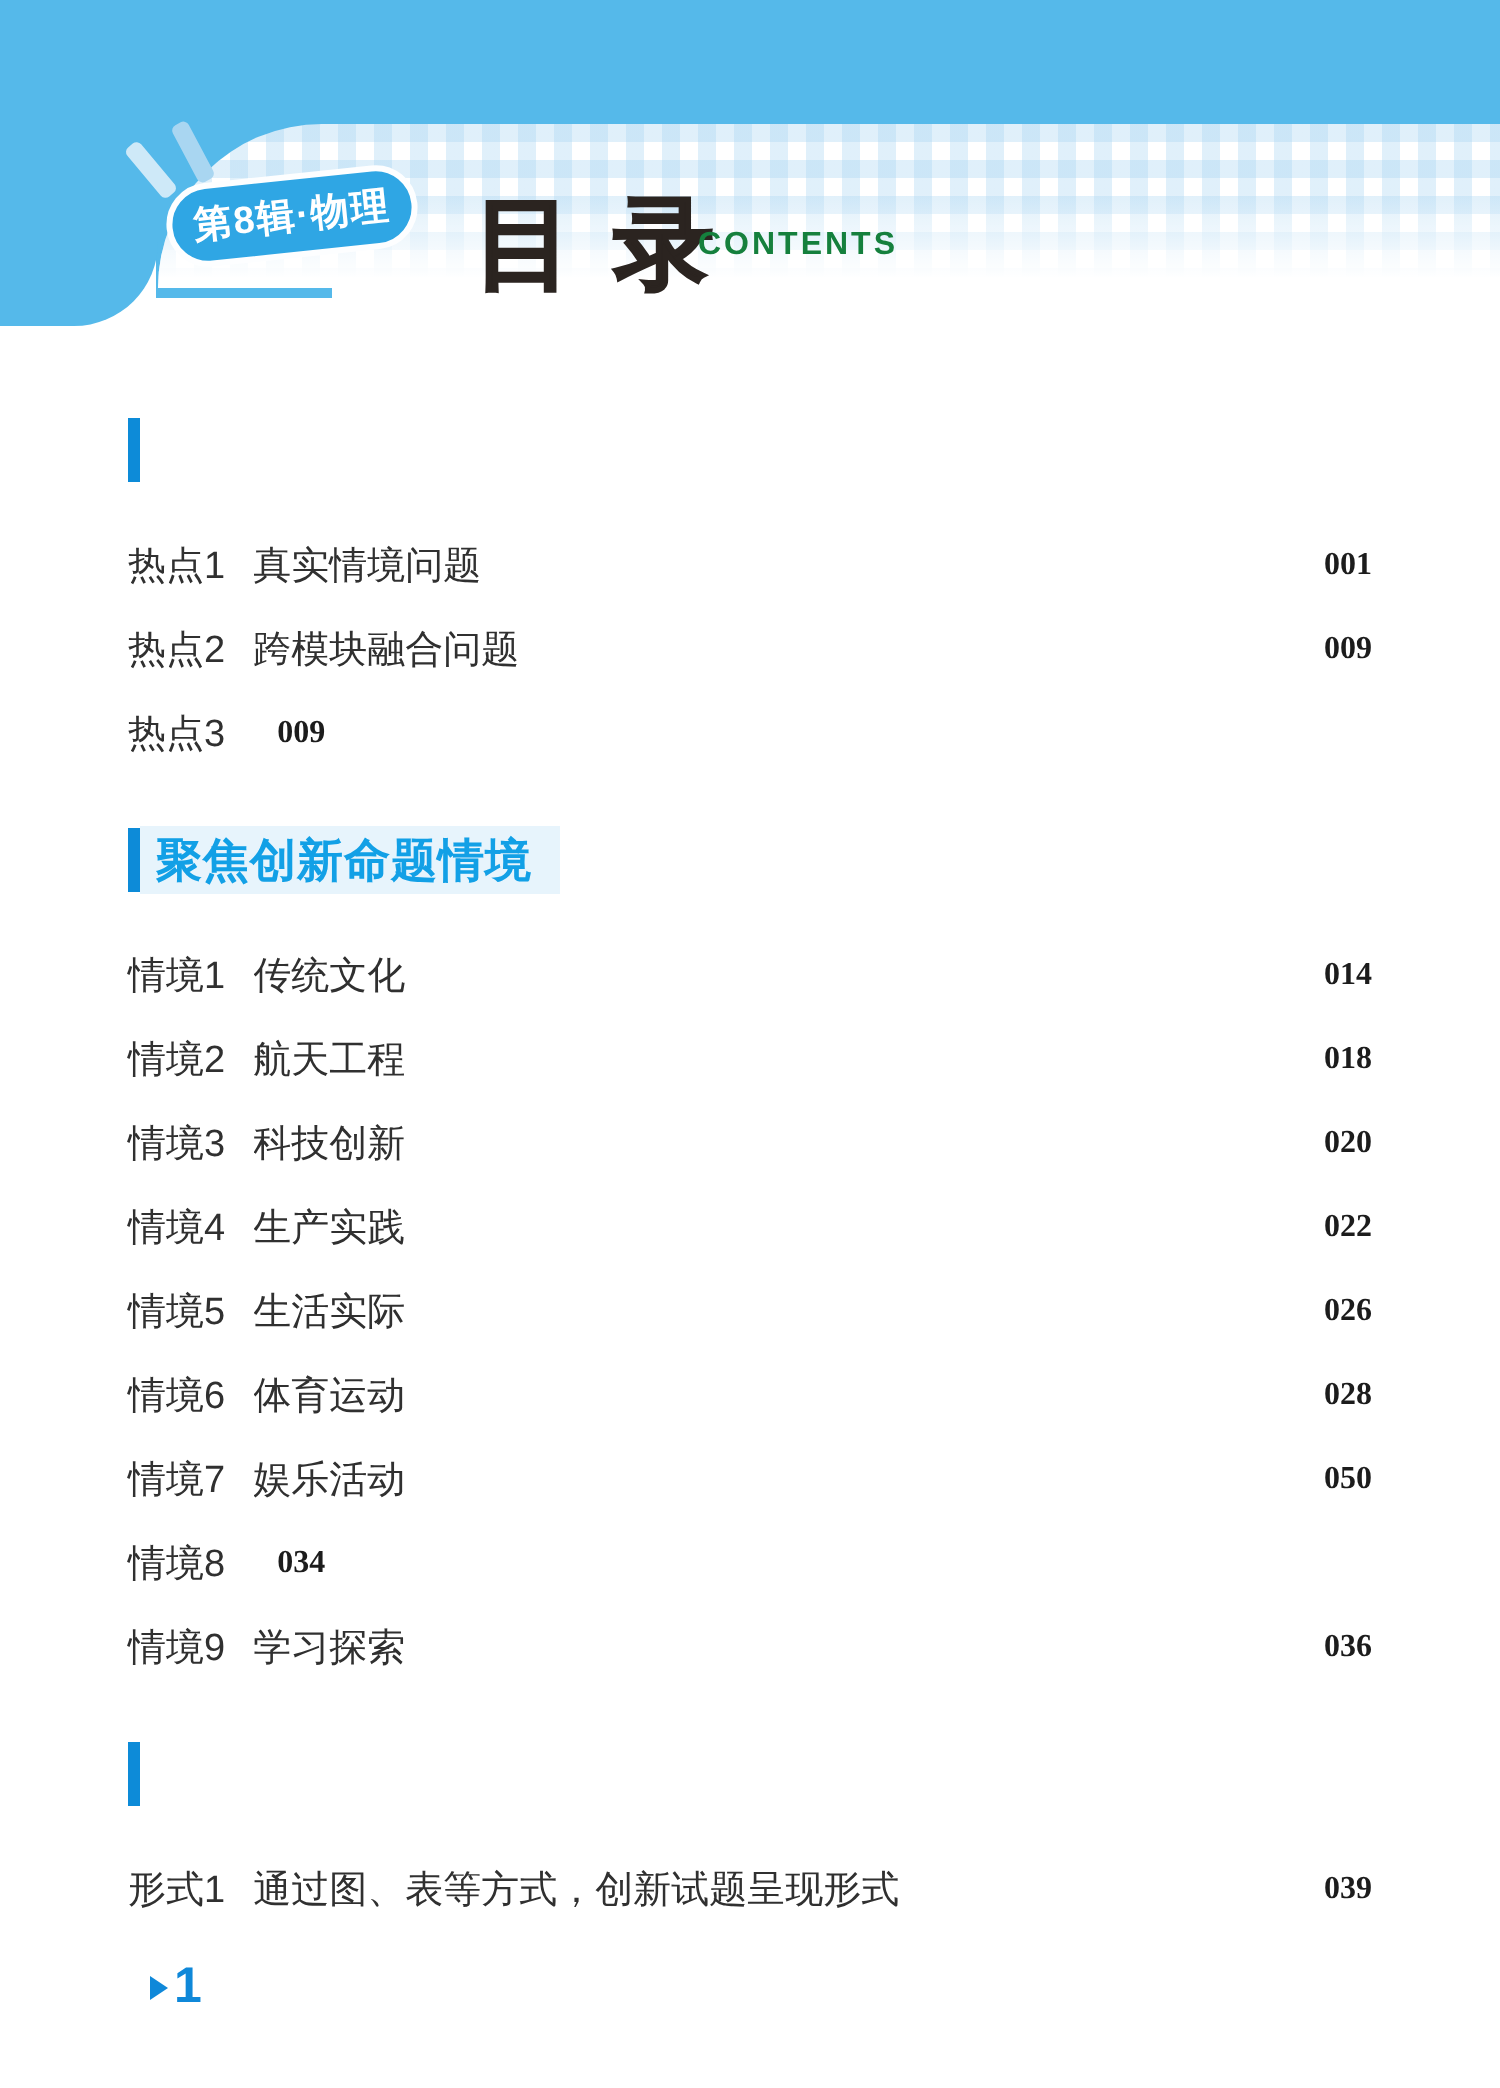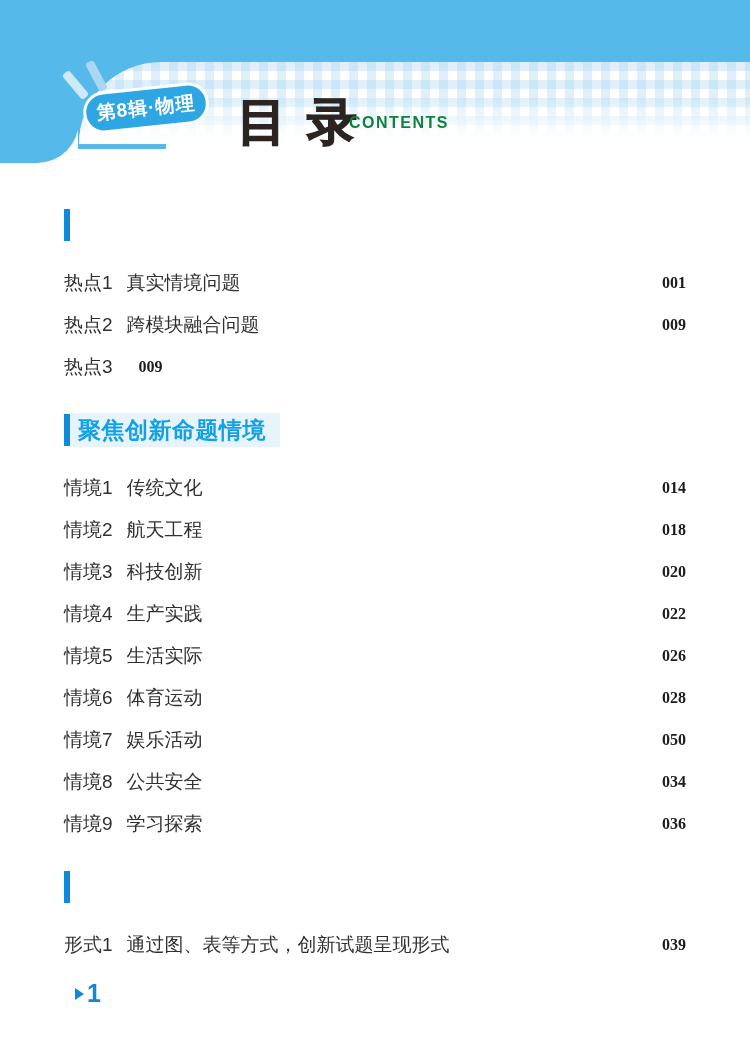--- a/index.html
+++ b/index.html
@@ -143,21 +143,20 @@
         <span class="rtitle">体育运动</span>
         <span class="pg">028</span>
       </div>
       <div class="row">
         <span class="label">情境7</span>
         <span class="rtitle">娱乐活动</span>
         <span class="pg">050</span>
       </div>
       <div class="row">
         <span class="label">情境8</span>
-        <span class="rtitle">公共安全</span>
         <span class="pg">034</span>
       </div>
       <div class="row">
         <span class="label">情境9</span>
         <span class="rtitle">学习探索</span>
         <span class="pg">036</span>
       </div>
       <div class="sec-heading">
         <span class="bar"></span>
       </div>

